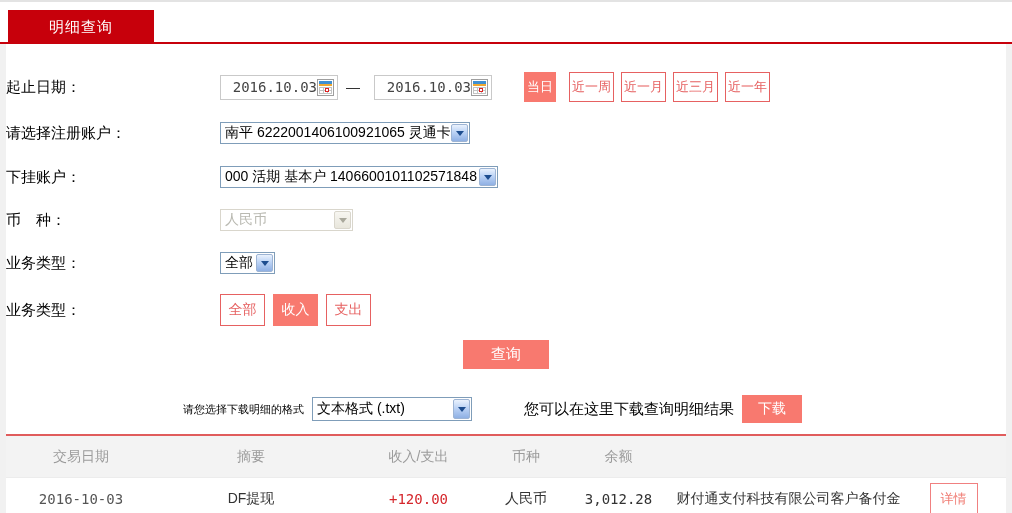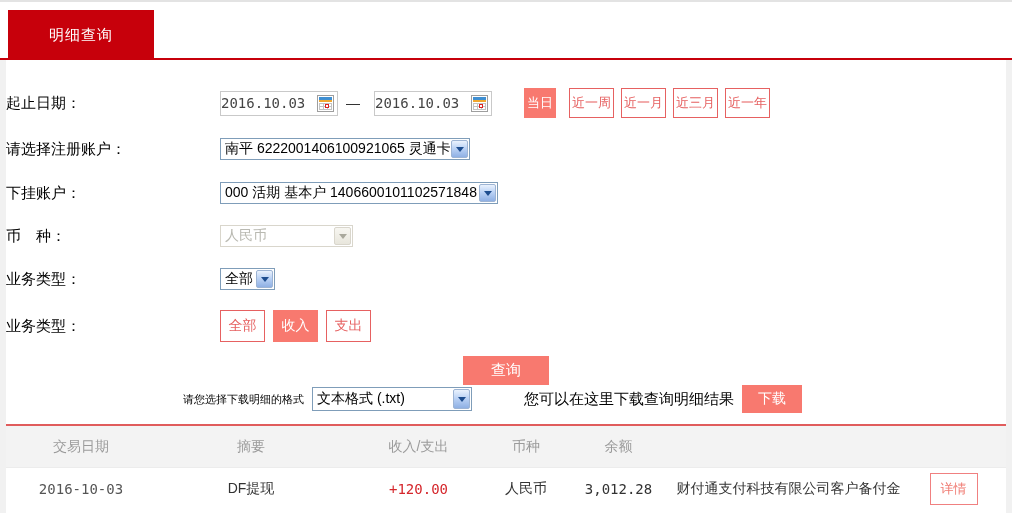--- a/index.html
+++ b/index.html
@@ -1,35 +1,35 @@
 <!DOCTYPE html>
 <html><head>
 <meta charset="utf-8">
 <style>
   * { margin:0; padding:0; box-sizing:border-box; }
   html,body { width:1012px; height:513px; overflow:hidden; }
   body { background:#f1f1f1; font-family:"Liberation Sans","DejaVu Sans",sans-serif; color:#333; }
 
   
-  .top { background:#fff; height:60px; border-top:2px solid #e3e3e3; position:relative; }
+  .top { background:#fff; height:44px; border-top:2px solid #e3e3e3; position:relative; }
   .top:after { content:""; position:absolute; left:0; right:0; bottom:0; height:2px; background:#c7000b; }
   .tab { position:absolute; left:8px; bottom:0; top:8px; width:146px; background:#c7000b; color:#fff;
          font-size:15px; display:flex; align-items:center; justify-content:center; letter-spacing:1px; cursor:pointer; }
 
   
   .panel { background:#fff; margin:0 6px; height:467px; position:relative; }
 
   .form { padding-top:28px; }
   .frow { display:flex; align-items:center; }
   .lbl { width:206px; text-align:left; font-size:15px; color:#000; flex-shrink:0; }
 
   
   .dateinput { width:118px; height:25px; border:1px solid #c9c9c9; background:#fff; display:flex;
                align-items:center; margin-left:8px; cursor:text; }
-  .dtext { flex:1; text-align:left; font-size:14px; color:#444; font-family:"DejaVu Sans Mono",monospace; }
+  .dtext { flex:1; text-align:right; font-size:14px; color:#444; font-family:"DejaVu Sans Mono",monospace; }
   .num { font-family:"DejaVu Sans Mono",monospace; }
   .dash { margin:0 6px 0 8px; color:#333; font-size:14px; }
 
   .cal { width:17px; height:17px; border:1px solid #9e9e9e; background:#fff; margin-right:3px; position:relative;
          flex-shrink:0; cursor:pointer; }
   .cal .b1 { position:absolute; top:1px; left:1px; right:1px; height:3px; background:#3f8fd2; }
   .cal .b2 { position:absolute; top:4px; left:1px; right:1px; height:2px; background:#f0a830; }
   .cal .grid { position:absolute; top:7px; left:1px; right:1px; bottom:1px;
        background-image:repeating-linear-gradient(to right,#c3c3c3 0 1px,transparent 1px 4px),
                         repeating-linear-gradient(to bottom,#c3c3c3 0 1px,transparent 1px 3px); }
@@ -56,21 +56,21 @@
 
   .w250{width:250px} .w278{width:278px} .w133{width:133px} .w55{width:55px} .w160{width:160px; height:24px;}
 
   
   .fbtn { font-size:14px; padding:6px 7px; min-width:45px; background:#fff; border:1px solid #e66161; color:#e66161;
           cursor:pointer; margin-left:8px; font-family:inherit; }
   .fbtn.active { background:#f8796f; border-color:#f8796f; color:#fff; }
 
   
   .r1{margin-bottom:20px}.r2{margin-bottom:22px}.r3{margin-bottom:21px}.r4{margin-bottom:21px}
-  .r5{margin-bottom:20px}.r6{margin-bottom:14px}.r7{justify-content:center;}
+  .r5{margin-bottom:20px}.r6{margin-bottom:14px}.r7{margin-bottom:26px; justify-content:center;}
 
   .query-btn { width:86px; height:29px; background:#f8796f; color:#fff; border:none; font-size:15px;
                cursor:pointer; font-family:inherit; }
 
   
   .dlrow { display:flex; align-items:center; padding-left:177px; margin-bottom:11px; }
   .dl-label { font-size:11px; color:#000; }
   .dl-hint { font-size:15px; color:#000; margin-left:52px; }
   .dl-btn { width:60px; height:28px; margin-left:8px; background:#f8796f; color:#fff; border:none; font-size:14px;
             cursor:pointer; font-family:inherit; }

